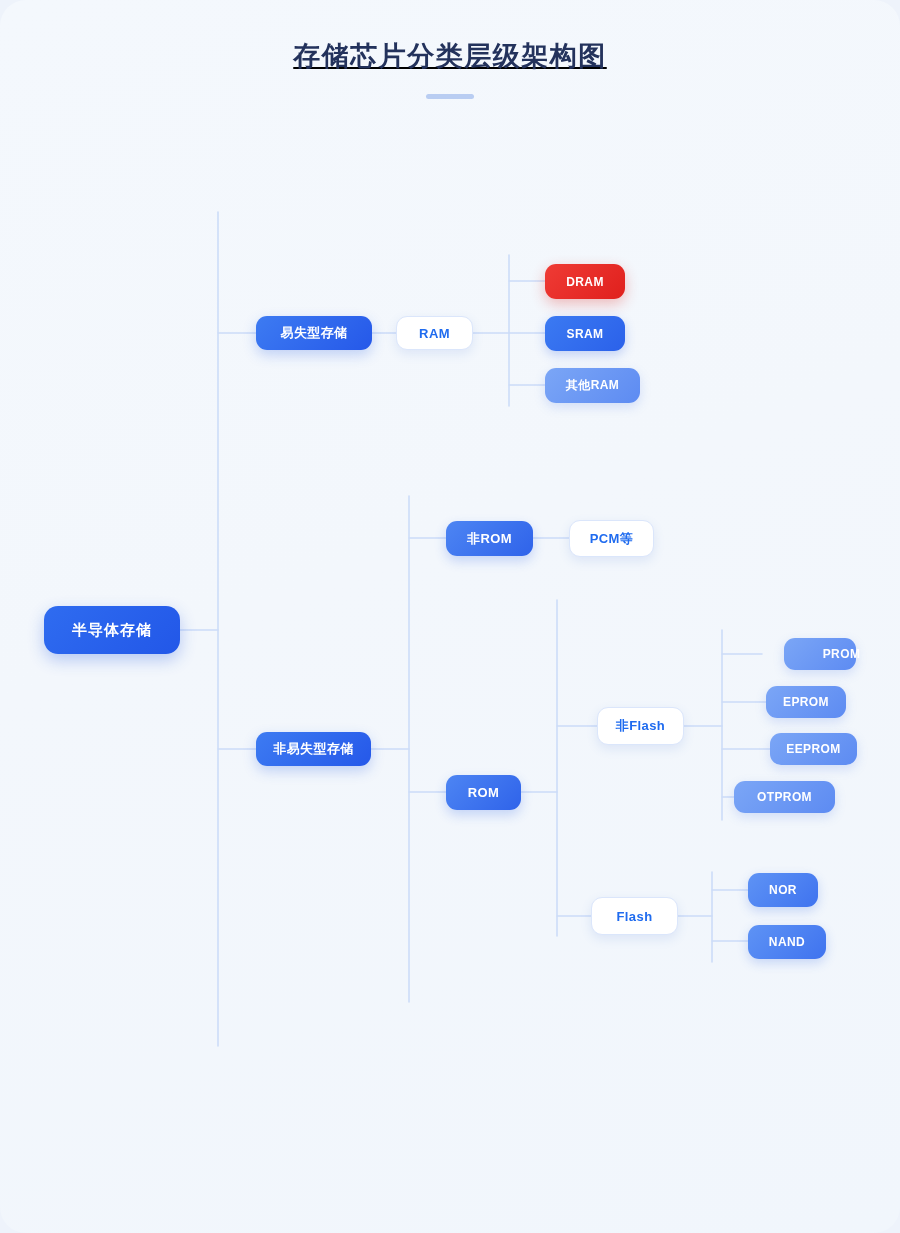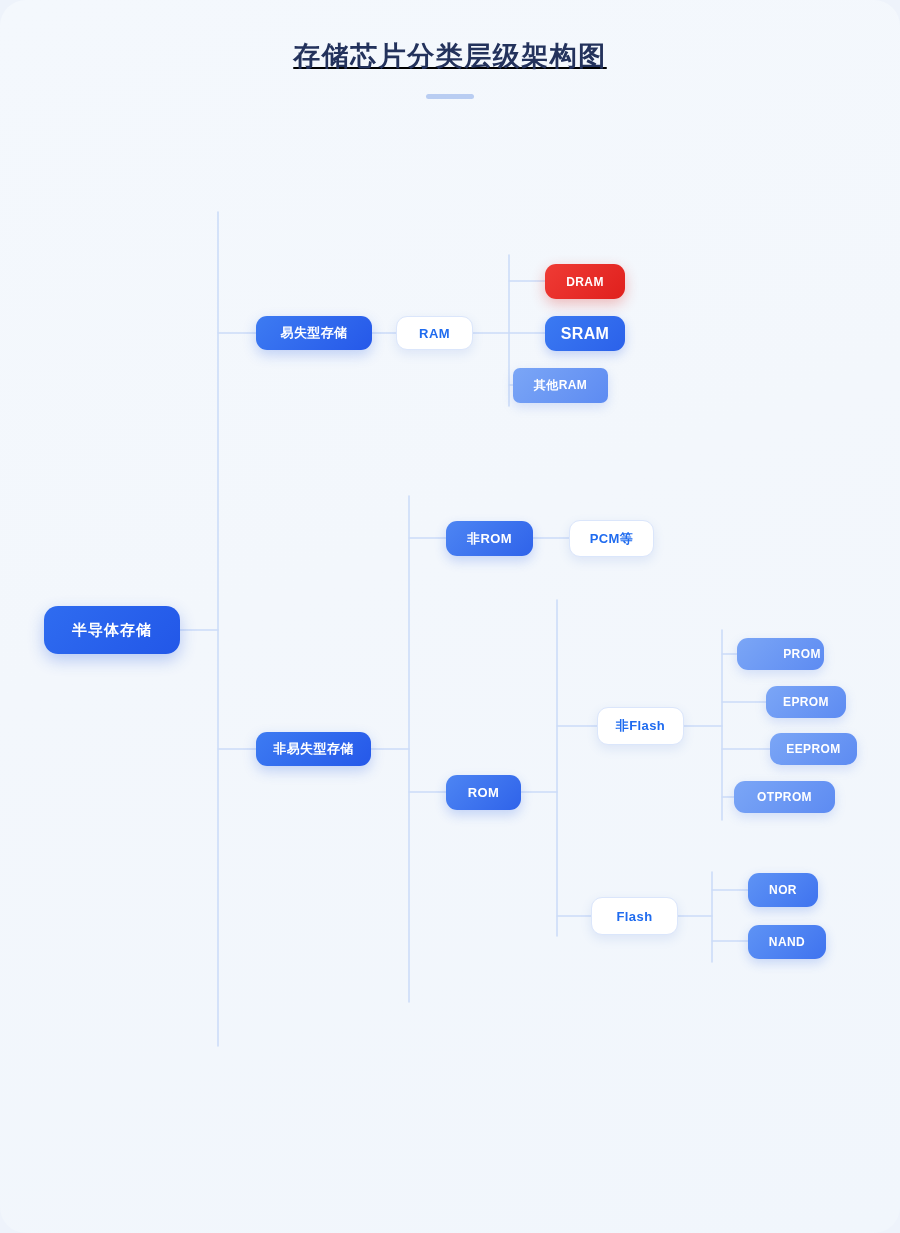--- a/index.html
+++ b/index.html
@@ -91,21 +91,21 @@
     background: #ffffff;
     color: #1f6bef;
     font-size: 13px;
     border: 1.5px solid #dbe6fb;
     box-shadow: 0 4px 11px rgba(86, 128, 215, 0.14);
   }
 
   .node.leaf-dark {
     background: linear-gradient(135deg, #3b7af2 0%, #2b61ea 100%);
     color: #ffffff;
-    font-size: 16px;
+    font-size: 12px;
     box-shadow: 0 4px 11px rgba(45, 98, 228, 0.26);
   }
 
   .node.leaf-mid {
     background: linear-gradient(135deg, #5e93f5 0%, #3f73ef 100%);
     color: #ffffff;
     font-size: 12px;
     box-shadow: 0 4px 11px rgba(58, 110, 230, 0.24);
   }
 
@@ -210,41 +210,41 @@
   </div>
 
   <div class="node leaf-accent" style="left:545px; top:264px; width:80px; height:35px;">
     <span>DRAM</span>
   </div>
 
   <div class="node leaf-dark" style="left:545px; top:316px; width:80px; height:35px;">
     <span>SRAM</span>
   </div>
 
-  <div class="node leaf-light" style="left:513px; top:368px; width:95px; height:35px;border-radius:7px;">
+  <div class="node leaf-light" style="left:545px; top:368px; width:95px; height:35px;">
     <span>其他RAM</span>
   </div>
 
   <div class="node lvl2-solid" style="left:446px; top:521px; width:87px; height:35px;">
     <span>非ROM</span>
   </div>
 
   <div class="node card" style="left:569px; top:520px; width:85px; height:37px;">
     <span>PCM等</span>
   </div>
 
   <div class="node lvl2-solid" style="left:446px; top:775px; width:75px; height:35px;">
     <span>ROM</span>
   </div>
 
   <div class="node card" style="left:597px; top:707px; width:87px; height:38px;">
     <span>非Flash</span>
   </div>
 
-  <div class="node leaf-light" style="left:737px; top:638px; width:87px; height:32px;padding-left:43px;">
+  <div class="node leaf-light" style="left:784px; top:638px; width:72px; height:32px;padding-left:43px;">
     <span>PROM</span>
   </div>
 
   <div class="node leaf-light" style="left:766px; top:686px; width:80px; height:32px;">
     <span>EPROM</span>
   </div>
 
   <div class="node leaf-light" style="left:770px; top:733px; width:87px; height:32px;">
     <span>EEPROM</span>
   </div>

